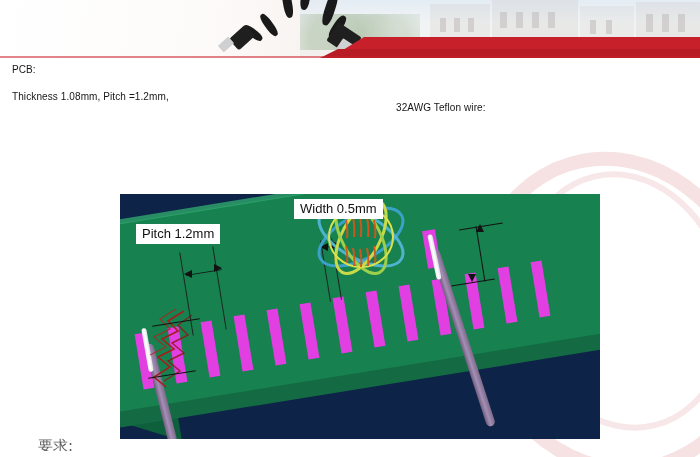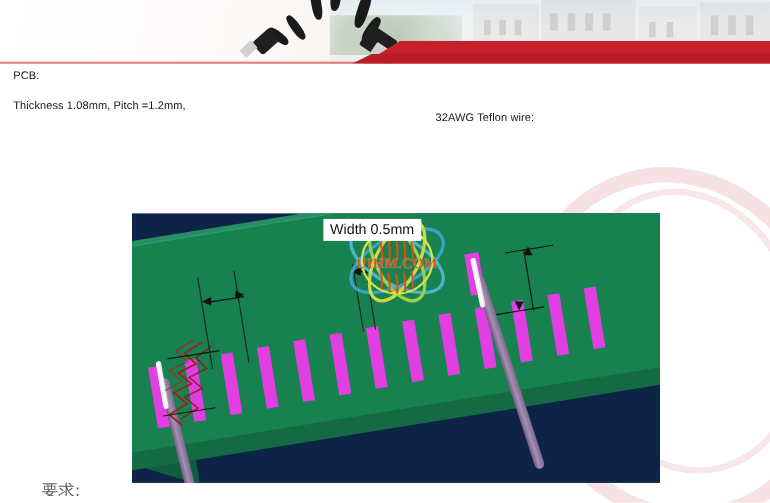--- a/index.html
+++ b/index.html
@@ -282,22 +282,22 @@
           <path d="M54 26 q2 11 1 21"></path>
             <path d="M61 27 q2 11 1 20"></path>
           <path d="M68 30 q2 10 1 18"></path>
           <path d="M40 56 q2 10 1 17"></path>
             <path d="M47 58 q2 10 1 18"></path>
           <path d="M54 59 q2 10 1 18"></path>
             <path d="M61 58 q2 10 1 18"></path>
           <path d="M68 56 q2 10 1 17"></path>
         </g>
       </svg>
-      <div class="wm-text">UIHM.COM</div>
     </div>
 
+    <div class="callout pitch">Pitch 1.2mm</div>
     <div class="callout width">Width 0.5mm</div>
 
   </div>
 
   <div class="bottom-note">要求:</div>
 
 </div>
 
 </body></html>

